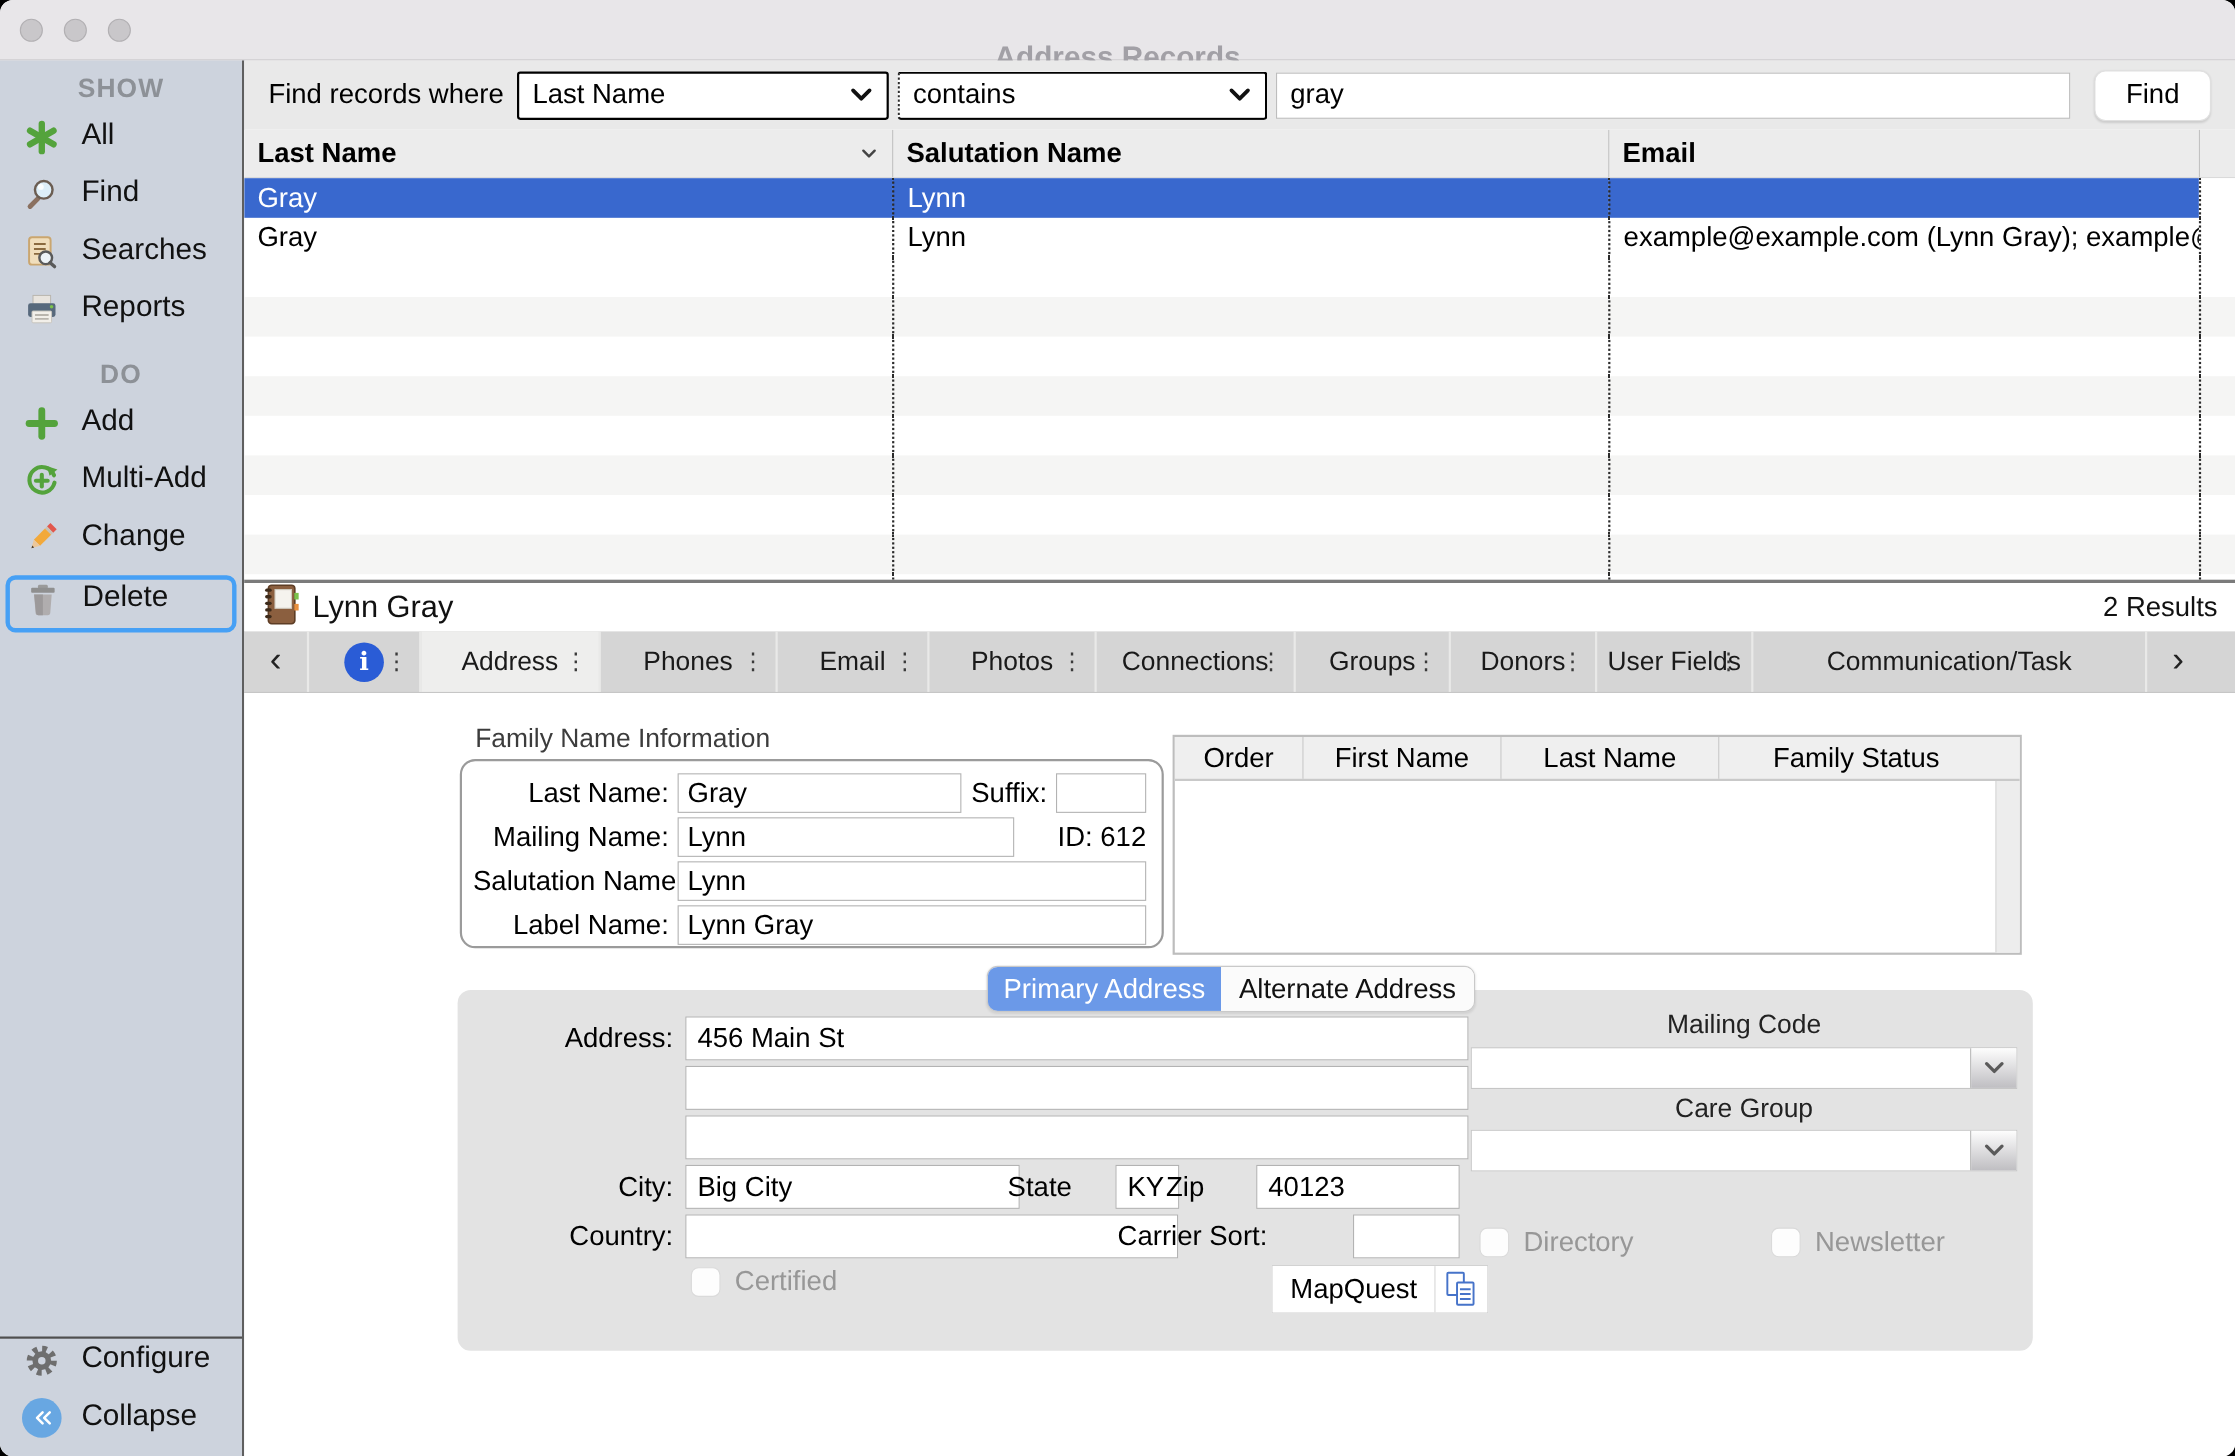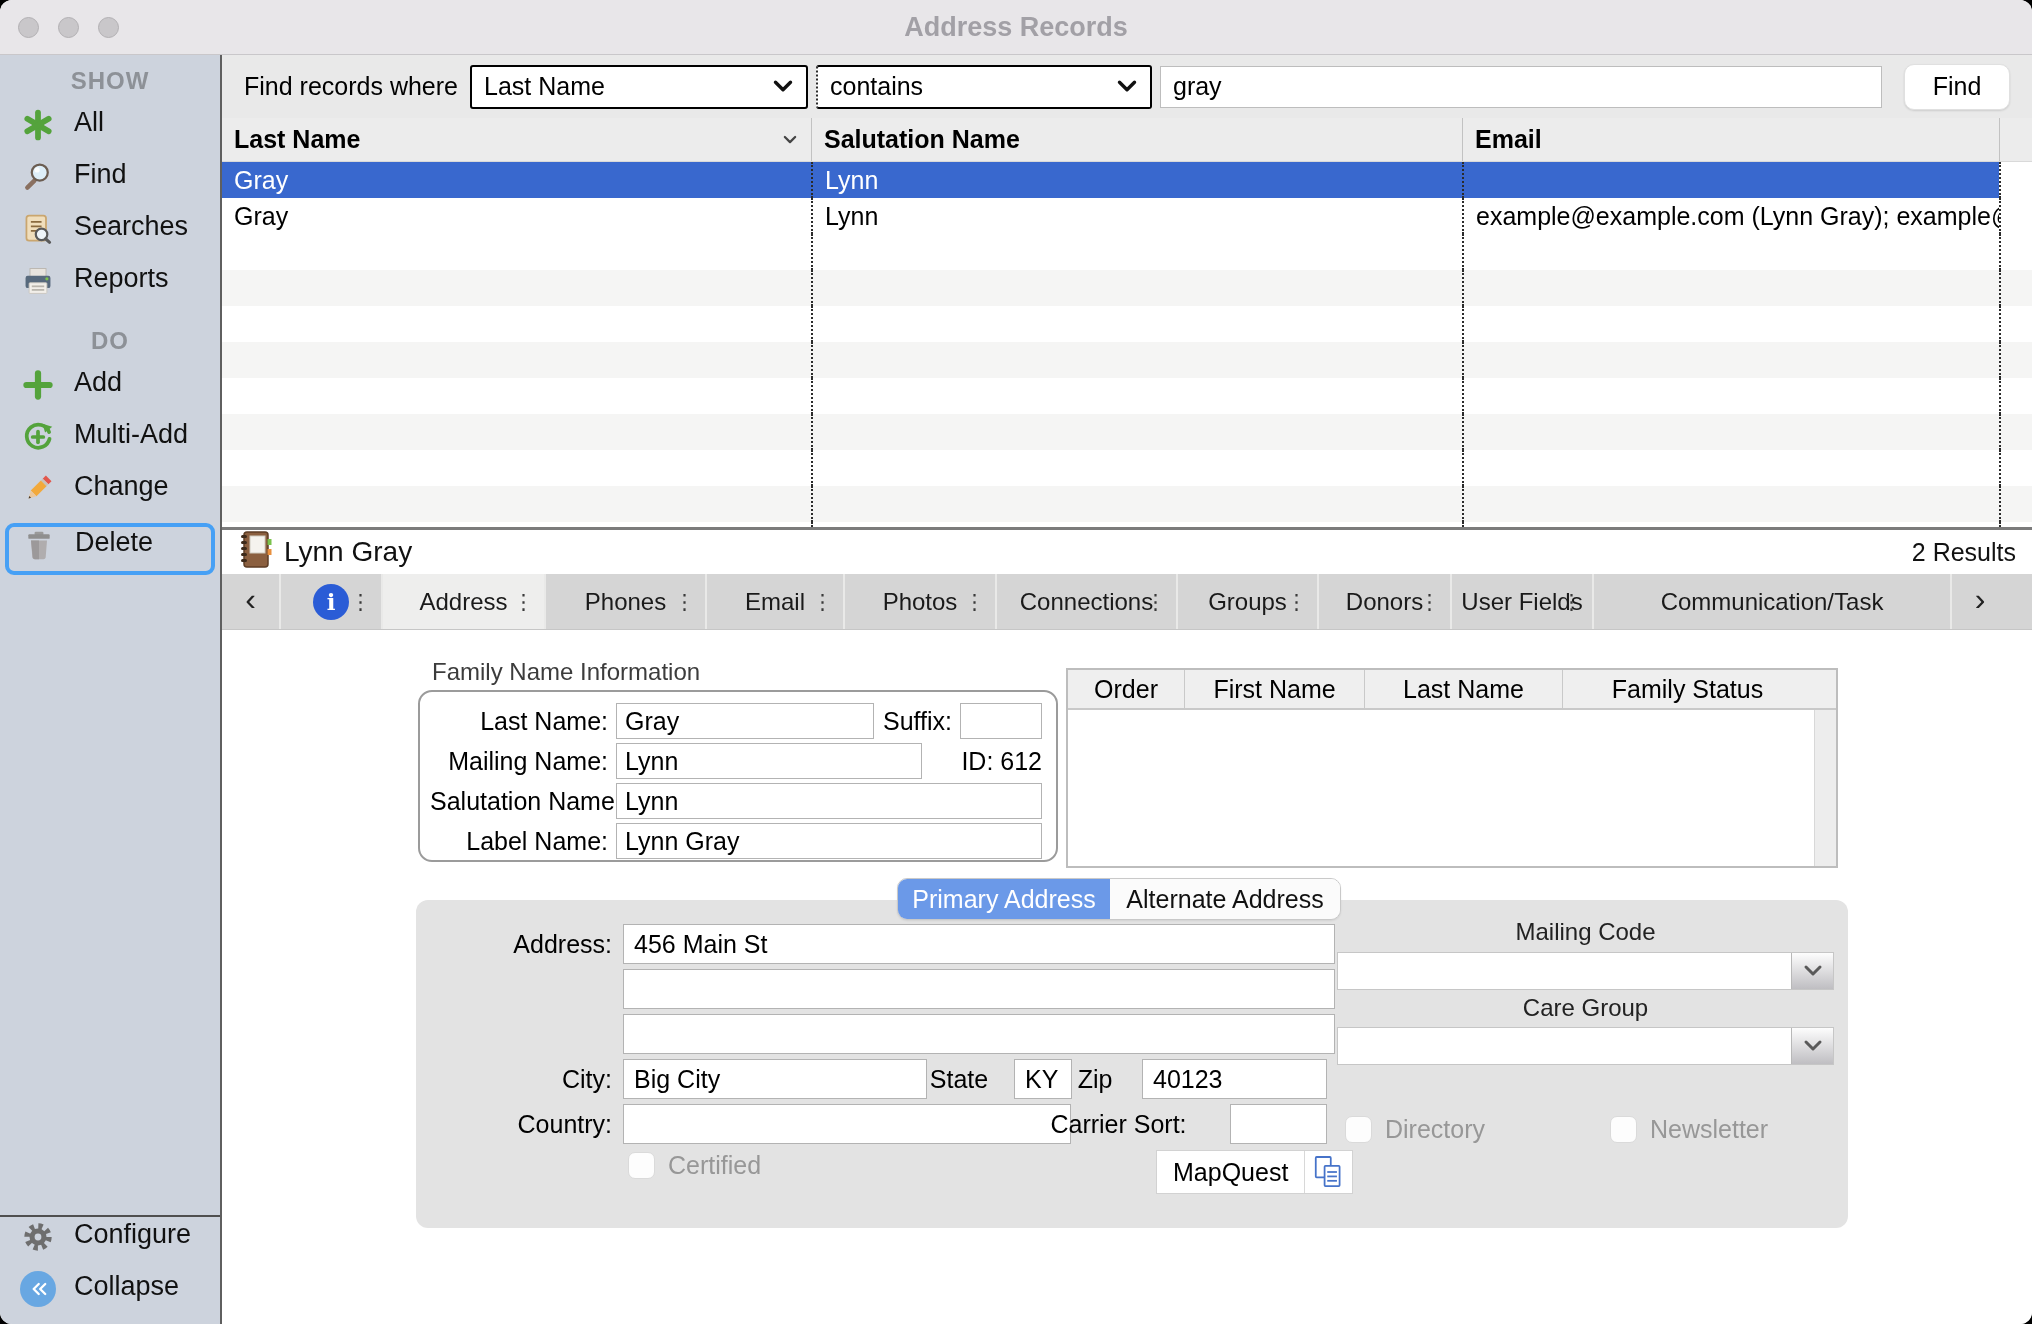--- a/index.html
+++ b/index.html
@@ -5,21 +5,21 @@
   * { box-sizing: border-box; margin: 0; padding: 0; }
   body { background:#000; font-family:"Liberation Sans", sans-serif; }
   .window { position:relative; width:2032px; height:1324px; background:#fff;
             border-radius:12px; overflow:hidden; }
 
   
   .titlebar { position:absolute; top:0; left:0; right:0; height:55px;
               background:#e8e6e9; border-bottom:1px solid #c9c7ca; }
   .lights { position:absolute; left:18px; top:17px; display:flex; gap:19px; }
   .light { width:21px; height:21px; border-radius:50%; background:#c9c7ca; border:1px solid #b2b0b3; }
-  .wtitle { text-align:center; line-height:55px; font-size:27px; font-weight:bold; color:#a2a0a6; }
+  .wtitle { text-align:center; line-height:55px; font-size:27px; font-weight:bold; color:#a2a0a6;margin-top:25px; }
 
   
   .sidebar { position:absolute; top:55px; left:0; width:222px; bottom:0;
              background:#cdd3dd; border-right:2px solid #5f5f5f; }
   .side-sec { height:52px; line-height:52px; text-align:center; font-size:24px;
               font-weight:bold; color:#8d9197; letter-spacing:1px; }
   .side-item { height:52px; display:flex; align-items:flex-start; padding-left:20px; gap:18px;
                font-size:27px; color:#111; }
   .side-item .icn { width:36px; height:36px; display:flex; align-items:center; justify-content:center; flex:0 0 36px; }
   .side-item.ringed { border:4px solid #46a0f5; border-radius:9px; margin:0 5px; padding-left:12px; }
@@ -107,21 +107,21 @@
                font-size:25px; box-shadow:0 1px 2px rgba(0,0,0,.08); }
   .seg { display:flex; align-items:center; justify-content:center; }
   .seg.on { width:212px; background:#6b99e8; color:#fff; }
   .seg.off { width:230px; background:#fbfbfb; color:#111; }
 
   .addr-panel { position:absolute; left:194px; top:270px; width:1432px; height:328px;
                 background:#e3e3e3; border-radius:12px; z-index:1; }
   .plabel { position:absolute; width:196px; text-align:right; font-size:25px; line-height:40px; }
   .pin { position:absolute; height:40px; border:1px solid #b3b3b3; font-size:25px; padding:0 10px;
          font-family:"Liberation Sans", sans-serif; background:#fff; }
-  .inline-lab { position:absolute; font-size:25px; line-height:40px; text-align:center; }
+  .inline-lab { position:absolute; font-size:25px; line-height:40px; text-align:left; }
   .chkbox { position:absolute; width:27px; height:27px; border-radius:7px; background:#fdfdfd;
             border:1.5px solid #dadada; }
   .chklab { position:absolute; font-size:25px; color:#979797; line-height:27px; }
   .mq-group { position:absolute; left:740px; top:250px; height:44px; display:flex;
               background:#fff; border:1px solid #d2d2d2; }
   .mqbtn { padding:0 16px; font-size:25px; background:#fff; border:none;
            font-family:"Liberation Sans", sans-serif; }
   .copybtn { width:48px; display:flex; align-items:center; justify-content:center;
              border-left:1px solid #d8d8d8; background:#fff; }
   .dd-label { position:absolute; width:497px; text-align:center; font-size:24px; color:#222; }

